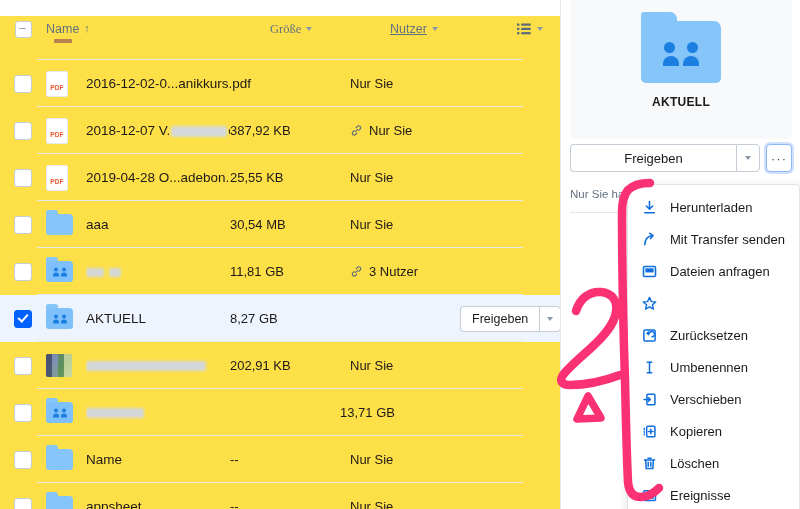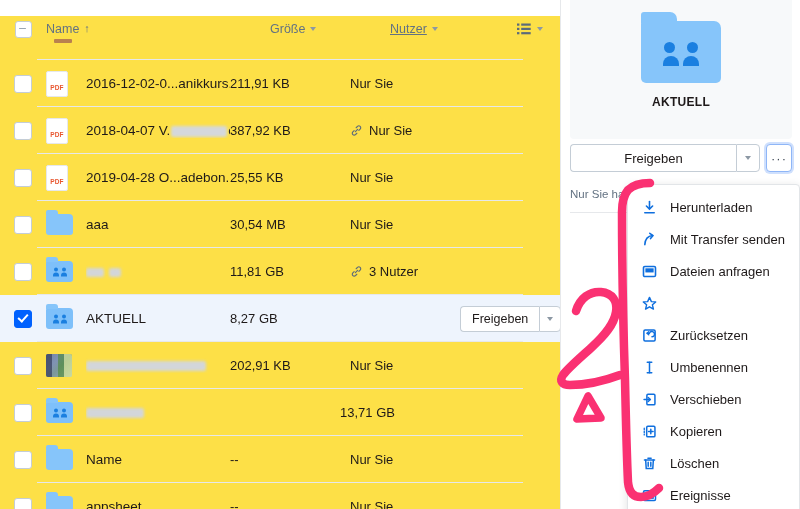--- a/index.html
+++ b/index.html
@@ -26,21 +26,21 @@
   .hdr-check{width:46px;display:flex;align-items:center;justify-content:center;}
   .mini-box{
     width:15px;height:15px;border:1px solid #c4cdd6;border-radius:3px;
     background:#fff;position:relative;
   }
   .mini-box:after{
     content:"";position:absolute;left:3px;top:6px;width:7px;height:1.5px;
     background:#9aa6b3;border-radius:1px;
   }
   .hdr-name{flex:1;display:flex;align-items:center;gap:5px;}
-  .hdr-size{width:120px;display:flex;align-items:center;gap:5px;}
+  .hdr-size{width:120px;display:flex;align-items:center;gap:5px;font-family:Liberation Serif, serif;}
   .hdr-user{width:110px;display:flex;align-items:center;gap:5px;text-decoration:underline;}
   .hdr-view{width:60px;display:flex;align-items:center;justify-content:center;gap:6px;}
   .caret{
     width:0;height:0;border-left:3.5px solid transparent;border-right:3.5px solid transparent;
     border-top:4.5px solid #8c98a4;display:inline-block;
   }
   .arrow-up{
     display:inline-block;color:#637282;font-size:11px;line-height:1;transform:translateY(-1px);
   }
 
@@ -260,37 +260,36 @@
       </div>
 
       <div class="row">
         <div class="cell-check">
             <div class="cbox"></div>
           </div>
         <div class="cell-icon">
           <div class="pdf-ico">PDF</div>
         </div>
         <div class="cell-name">2016-12-02-0...anikkurs.pdf</div>
-        <div class="cell-size">211,91 KB</div>
         <div class="cell-user">
           <span>Nur Sie</span>
         </div>
         <div class="cell-act"></div>
         <div class="row-inner"></div>
       </div>
 
       <div class="row">
         <div class="cell-check">
             <div class="cbox"></div>
           </div>
         <div class="cell-icon">
           <div class="pdf-ico">PDF</div>
         </div>
         <div class="cell-name">
-          <span>2018-04-07 V.</span><span class="blur-name-pdf"></span><span>odf</span>
+          <span>2018-12-07 V.</span><span class="blur-name-pdf"></span><span>odf</span>
         </div>
         <div class="cell-size">387,92 KB</div>
         <div class="cell-user">
           <svg width="13" height="13" viewBox="0 0 16 16">
             <g fill="none" stroke="#5c6b7a" stroke-width="1.4" stroke-linecap="round">
               <path d="M6.6 9.4 L9.4 6.6"></path>
               <path d="M7.6 4.6 L9.2 3.0 a2.3 2.3 0 0 1 3.3 3.3 L10.9 7.9"></path>
               <path d="M8.4 11.4 L6.8 13.0 a2.3 2.3 0 0 1 -3.3 -3.3 L5.1 8.1"></path>
             </g>
           </svg>

